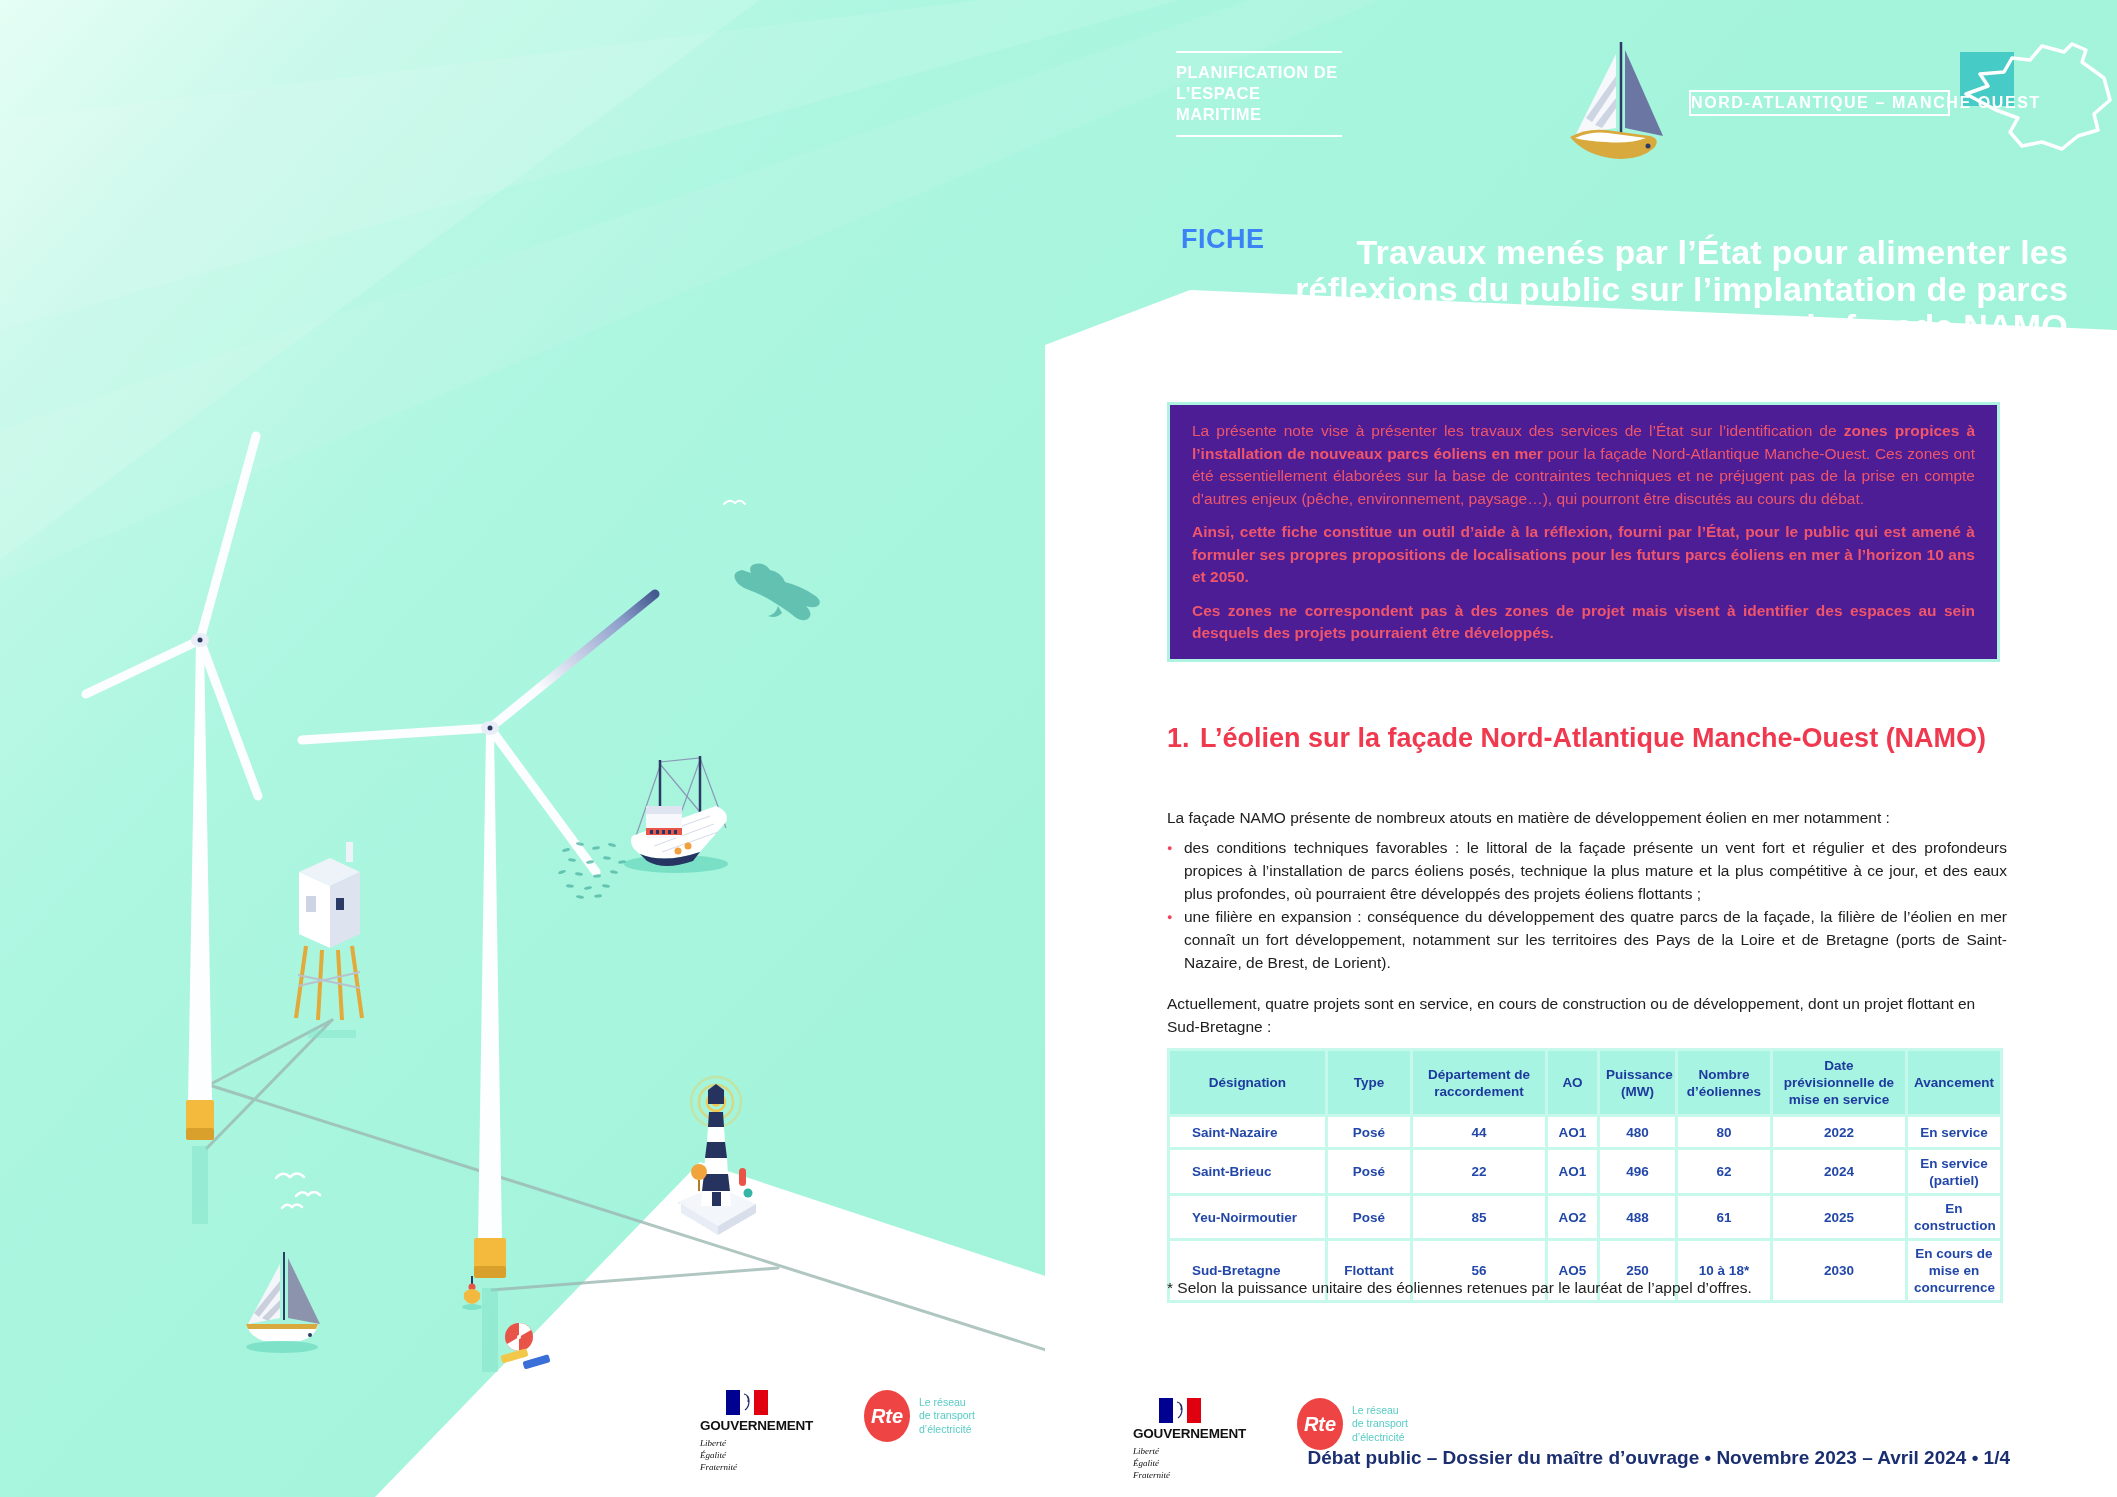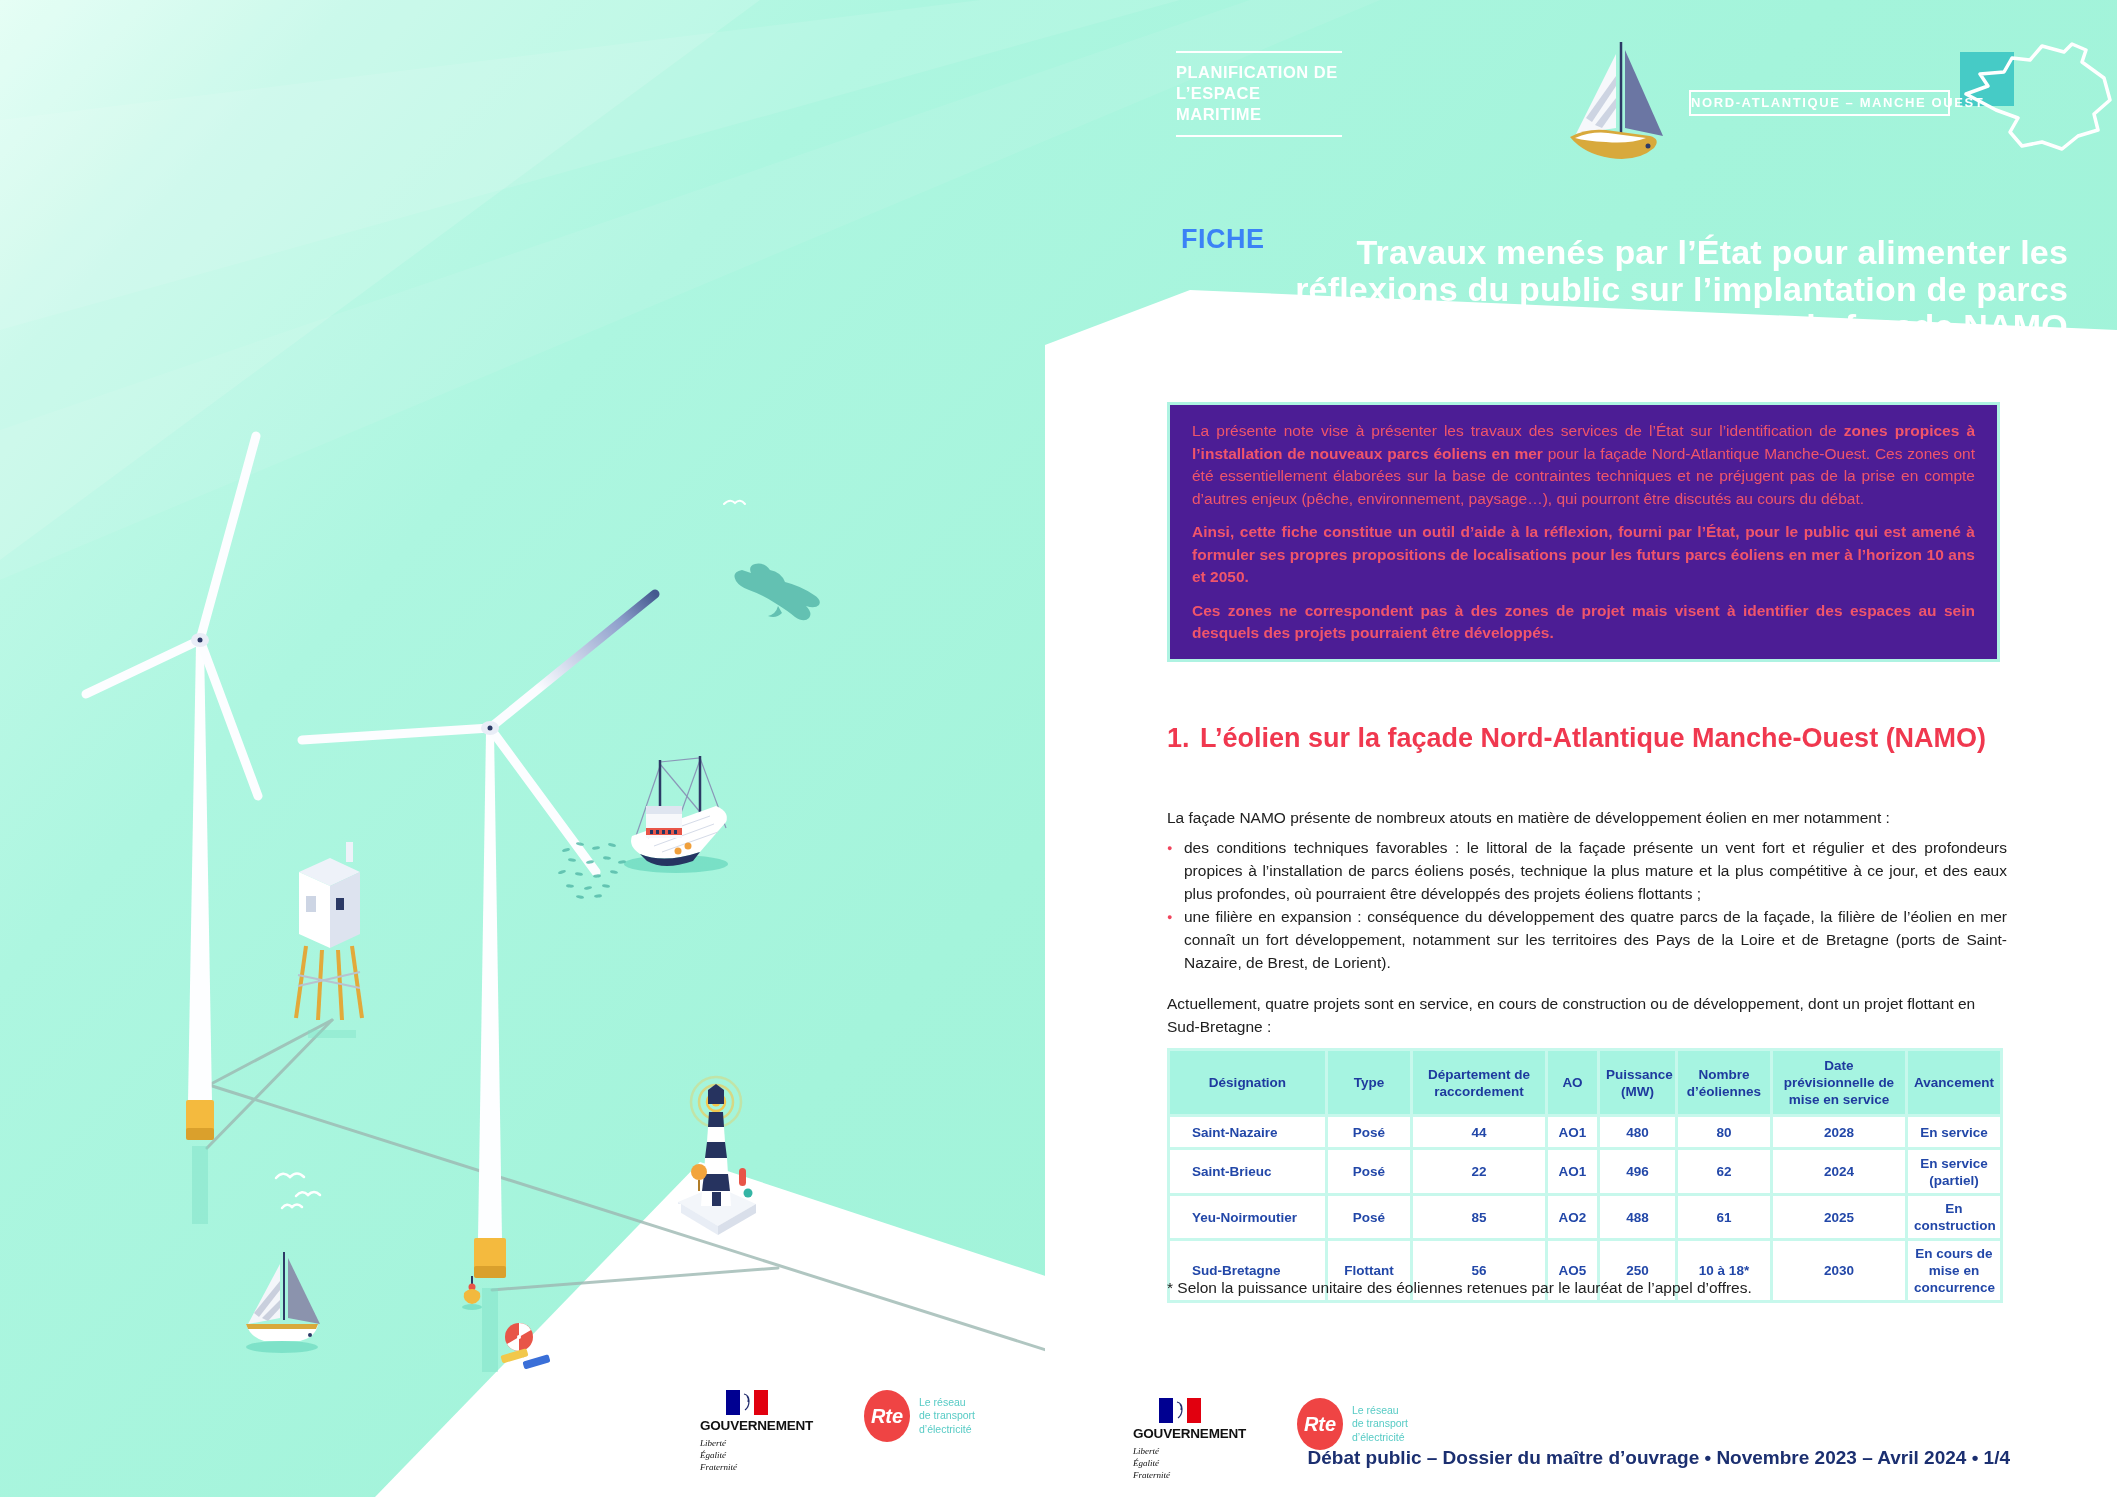--- a/index.html
+++ b/index.html
@@ -17,21 +17,21 @@
     clip-path:polygon(0px 62px,145px 7px,1072px 47px,1072px 1214px,0px 1214px);
   }
   
   .program-label{left:1176px;top:51px;width:166px;z-index:2;color:#ffffff;text-align:left;}
   .program-label .rule{height:0;border-top:2px solid #ffffff;}
   .program-label .plines{padding:9px 0 10px 0;font-weight:bold;font-size:16.5px;line-height:21px;letter-spacing:.5px;}
   .fiche{left:1181px;top:224px;z-index:2;font-size:27px;font-weight:800;color:#3b82f6;letter-spacing:.5px;}
   .doc-title{left:1288px;top:234px;width:780px;z-index:2;color:#ffffff;font-size:34px;font-weight:800;line-height:37px;letter-spacing:.2px;text-align:right;}
   .facade-badge{
     left:1689px;top:90px;width:261px;height:26px;z-index:2;border:2px solid #ffffff;box-sizing:border-box;
-    color:#ffffff;font-size:13px;font-weight:bold;letter-spacing:1.6px;text-align:center;line-height:22px;white-space:nowrap;
+    color:#ffffff;font-size:16px;font-weight:bold;letter-spacing:1.6px;text-align:center;line-height:22px;white-space:nowrap;
   }
   
   .intro-box{
     left:1167px;top:402px;width:833px;box-sizing:border-box;z-index:2;background:#4c1d95;
     border:3px solid #aef3e2;padding:15px 22px 14px 22px;
     color:#f0556a;font-size:15.5px;line-height:22.5px;text-align:justify;
   }
   .intro-box p{margin:0 0 11px 0;}
   .intro-box p:last-child{margin-bottom:0;}
   .intro-box .b{font-weight:bold;}
@@ -353,21 +353,21 @@
     </tr>
   </thead>
   <tbody>
     <tr class="short">
       <td class="dleft">Saint-Nazaire</td>
       <td>Posé</td>
       <td>44</td>
       <td>AO1</td>
       <td>480</td>
       <td>80</td>
-      <td>2028</td>
+      <td>2022</td>
       <td>En service</td>
     </tr>
     <tr class="tall">
       <td class="dleft">Saint-Brieuc</td>
       <td>Posé</td>
       <td>22</td>
       <td>AO1</td>
       <td>496</td>
       <td>62</td>
       <td>2024</td>

